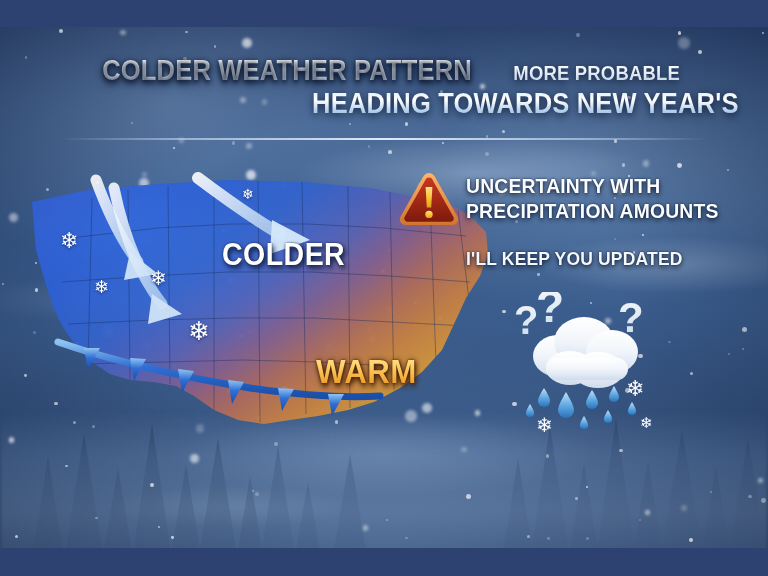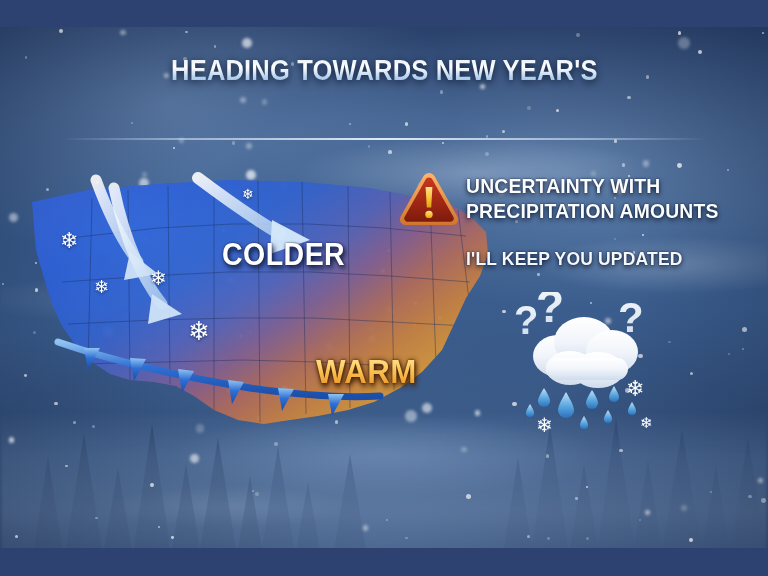--- a/index.html
+++ b/index.html
@@ -116,20 +116,21 @@
     margin-left: 5px;
     background: linear-gradient(180deg, #ffffff 0%, #e9f0f9 45%, #bfd0e6 100%);
     -webkit-background-clip: text;
     background-clip: text;
     -webkit-text-fill-color: transparent;
     filter: drop-shadow(0 2px 4px rgba(5,14,34,0.8));
   }
   .hl-line2 {
     white-space: nowrap;
     line-height: 1;
+    text-align: right;
   }
   .hl-blue {
     display: inline-block;
     font-size: 29px;
     font-weight: bold;
     letter-spacing: 0.2px;
     transform: scaleX(0.88);
     transform-origin: center;
     background: linear-gradient(180deg, #dceaf8 0%, #ffffff 38%, #b9d3ee 72%, #8fb6e0 100%);
     -webkit-background-clip: text;
@@ -548,20 +549,23 @@
     <span class="map-flake" style="left:76px;  top:118px; font-size:18px;">❄</span>
     <span class="map-flake" style="left:132px; top:108px; font-size:20px;">❄</span>
     <span class="map-flake" style="left:170px; top:158px; font-size:26px;">❄</span>
     <span class="map-flake" style="left:224px; top:28px;  font-size:14px;">❄</span>
   </div>
 
   <div class="lbl-colder">COLDER</div>
   <div class="lbl-warm">WARM</div>
 
   <div class="headline">
+    <div class="hl-line1">
+      <span class="hl-main">COLDER WEATHER PATTERN</span><span class="hl-sub">MORE PROBABLE</span>
+    </div>
     <div class="hl-line2">
       <span class="hl-blue">HEADING TOWARDS NEW YEAR'S</span>
     </div>
   </div>
   <div class="hl-divider"></div>
 
   <div class="advisory">
     <svg class="warn-icon" viewBox="0 0 62 58">
       <defs>
         <linearGradient id="warnBody" x1="0" y1="0" x2="0" y2="1">

